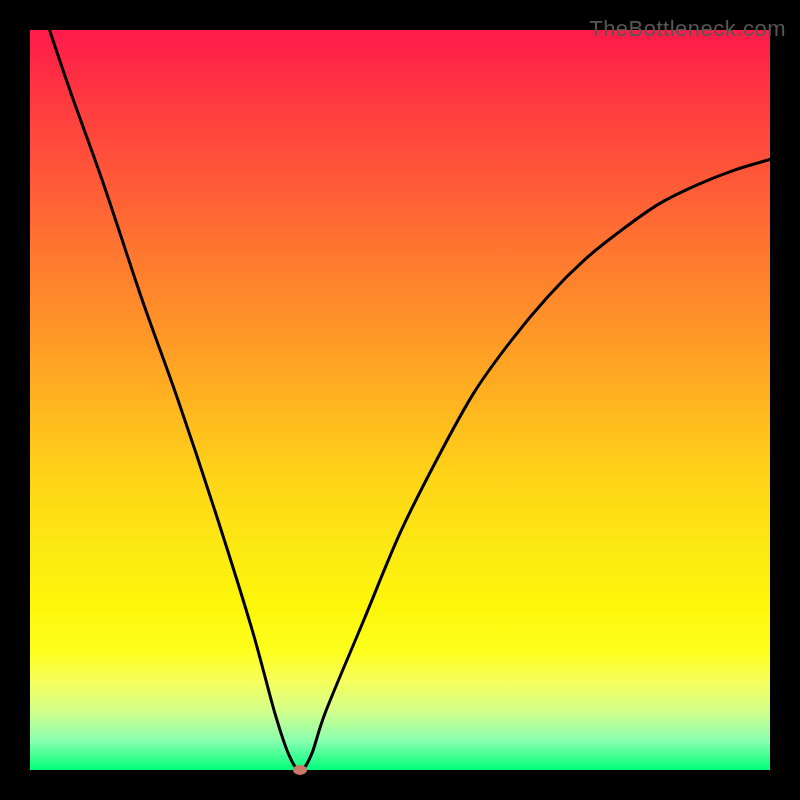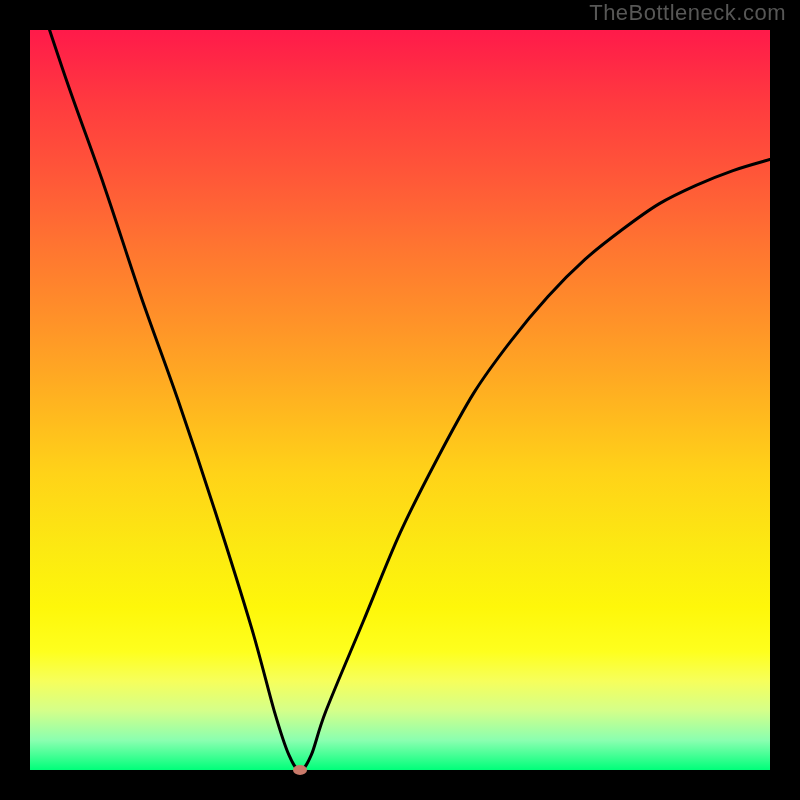--- a/index.html
+++ b/index.html
@@ -6,21 +6,21 @@
   body {
     width: 800px;
     height: 800px;
     background: #000;
     position: relative;
     font-family: Arial, Helvetica, sans-serif;
     overflow: hidden;
   }
   .watermark {
     position: absolute;
-    top: 0;
+    top: 16px;
     right: 14px;
     color: #575756;
     font-size: 22px;
     letter-spacing: 0.5px;
     z-index: 10;
   }
   .plot-area {
     position: absolute;
     left: 30px;
     top: 30px;

